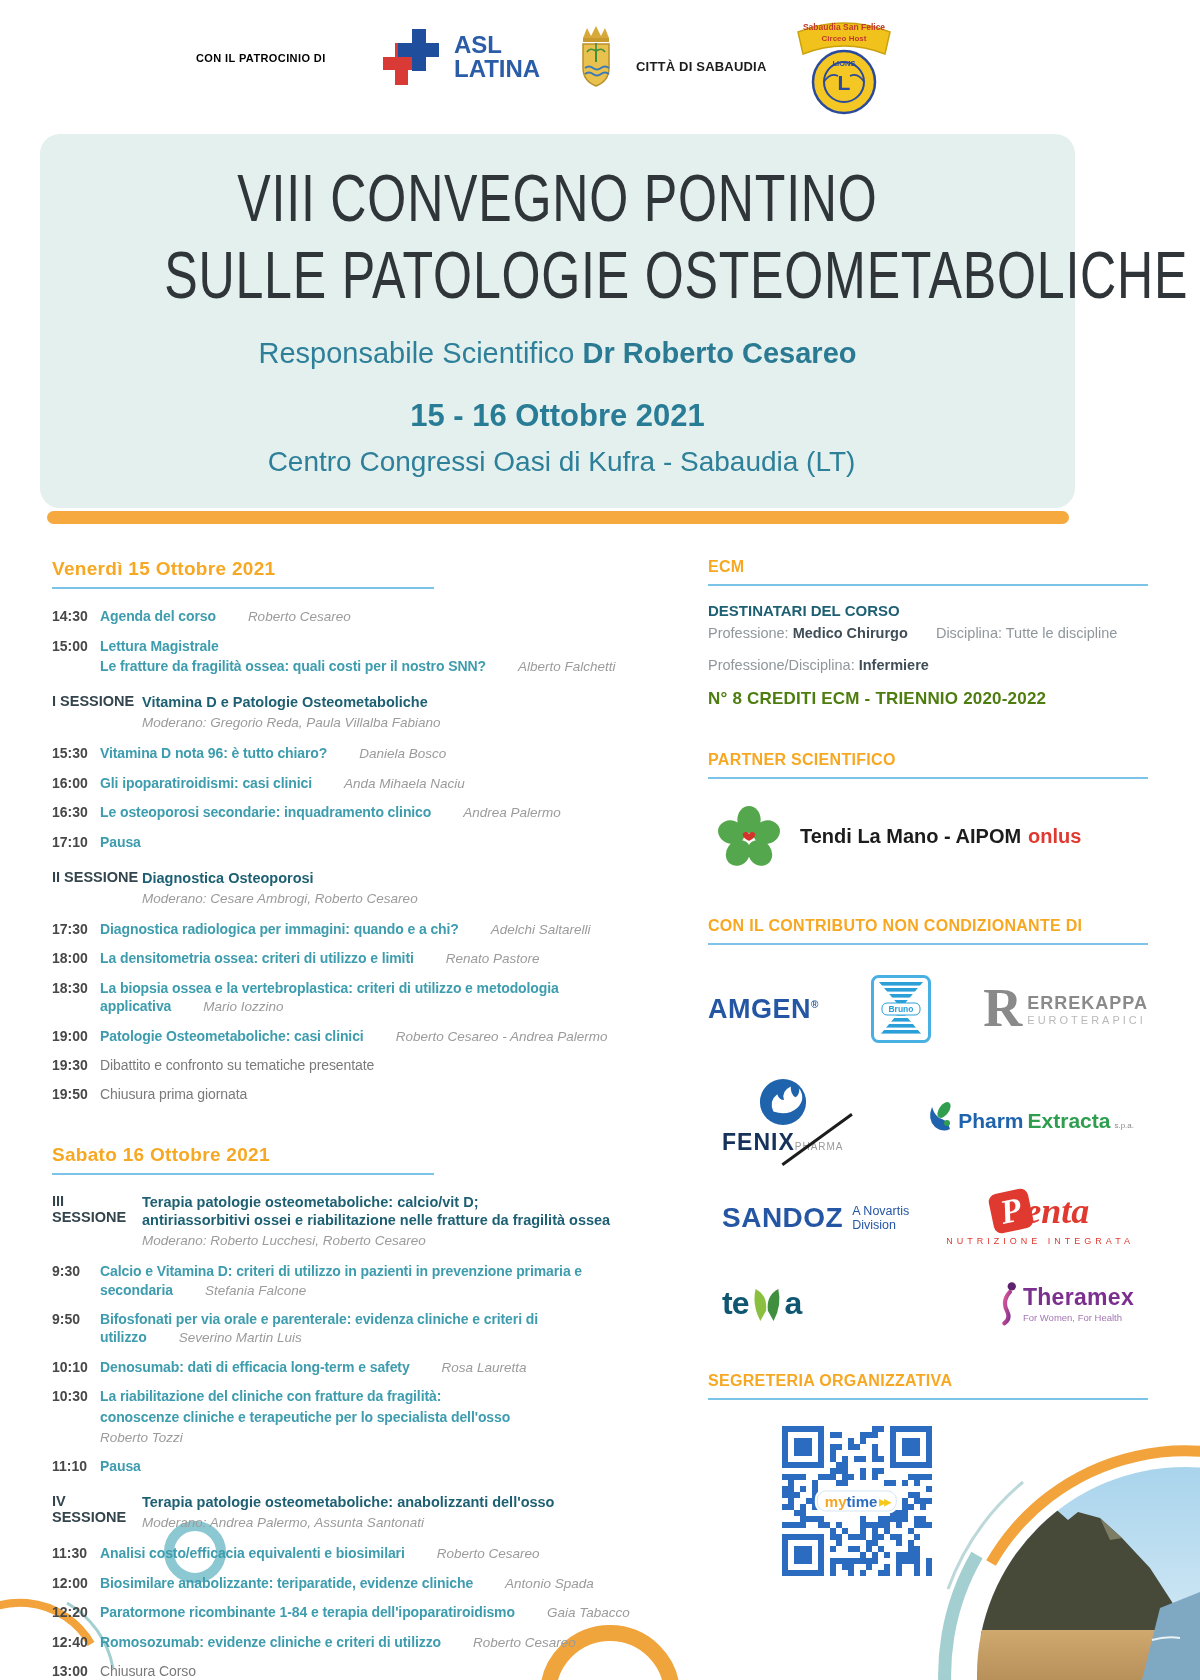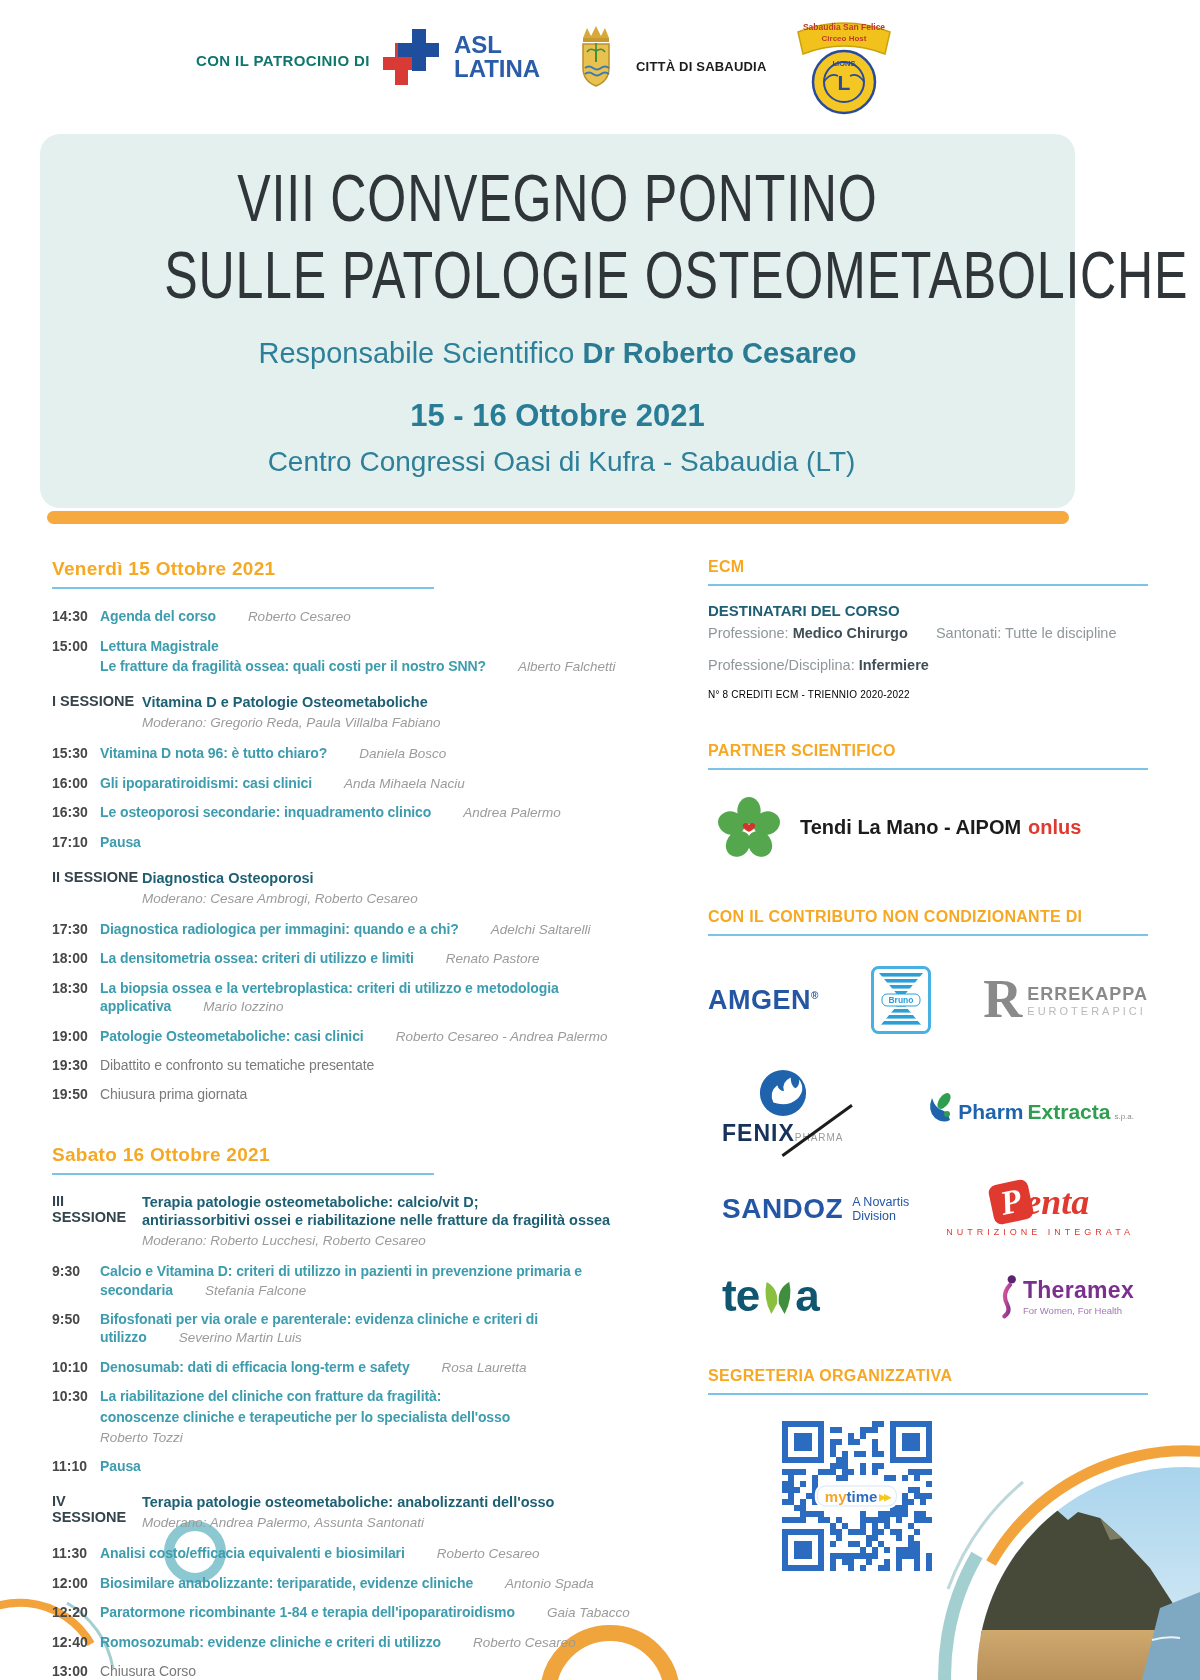--- a/index.html
+++ b/index.html
@@ -1,21 +1,21 @@
 <!DOCTYPE html>
 <html><head>
 <meta charset="utf-8">
 <style>
   html,body{margin:0;padding:0;background:#fff;}
   .page{position:relative;width:1200px;height:1680px;background:#fff;overflow:hidden;
         font-family:"Liberation Sans",sans-serif;color:#333;}
 
   
-  .patronage-label{position:absolute;left:196px;top:52px;color:#0f766e;font-weight:bold;
-                   font-size:15px;letter-spacing:.4px;}
+  .patronage-label{position:absolute;left:196px;top:52px;color:#000000;font-weight:bold;
+                   font-size:11px;letter-spacing:.4px;}
   .logo-asl{position:absolute;left:380px;top:26px;display:flex;gap:12px;align-items:center;}
   .asl-text{color:#2a5ca8;font-weight:bold;font-size:24px;line-height:1.02;display:flex;flex-direction:column;}
   .logo-sabaudia{position:absolute;left:576px;top:24px;display:flex;align-items:flex-end;gap:20px;}
   .sabaudia-name{color:#1c1c1c;font-weight:bold;font-size:13px;letter-spacing:.2px;padding-bottom:16px;white-space:nowrap;}
   .logo-lions{position:absolute;left:788px;top:12px;width:112px;text-align:center;}
 
   
   .title-box{margin:134px 0 0 40px;width:1035px;background:#e3f0ed;border-radius:20px;
              text-align:center;padding:26px 0 30px;}
   .title-box h1{margin:0;}
@@ -51,21 +51,21 @@
   .smod{color:#9b9b9b;font-style:italic;font-size:13.5px;margin-top:3px;}
 
   
   .rh{color:#f7a823;font-weight:bold;font-size:16px;letter-spacing:.3px;
       border-bottom:2px solid #7cc3e8;padding-bottom:8px;margin:0 0 16px;}
   .block{margin:0 0 0 0;}
   .dest-title{color:#1d5f73;font-weight:bold;font-size:15px;margin:6px 0 6px;}
   .ecm-line{color:#8f979b;font-size:14.5px;margin:0 0 16px;}
   .ecm-line strong{color:#3f4e57;}
   .gap{display:inline-block;width:20px;}
-  .credits{color:#000000;font-weight:normal;font-size:10px;margin:2px 0 0;letter-spacing:.2px;}
+  .credits{color:#4d7c0f;font-weight:bold;font-size:17px;margin:2px 0 0;letter-spacing:.2px;}
   .partner-block{margin-top:42px;}
   .partner-logo{display:flex;align-items:center;gap:18px;margin:24px 0 0 8px;}
   .aipom-name{font-weight:900;font-size:20px;color:#1c1c1c;white-space:nowrap;}
   .aipom-onlus{color:#e03a30;font-weight:900;font-size:20px;margin-left:7px;}
   .contrib-block{margin-top:48px;}
   .srow{display:flex;align-items:center;justify-content:space-between;margin:30px 0 34px;}
   .srow.two{padding:0 14px;}
   .sp-cell{display:flex;flex-direction:column;align-items:center;}
 
   .amgen{font-weight:900;font-size:27px;color:#2456a4;letter-spacing:.5px;}
@@ -86,21 +86,21 @@
   .sandoz{display:flex;align-items:center;gap:9px;}
   .sandoz .nm{color:#2456a4;font-weight:900;font-size:28px;letter-spacing:.5px;}
   .sandoz .sub{color:#2456a4;font-size:12.5px;line-height:1.15;}
   .penta{display:flex;flex-direction:column;align-items:center;}
   .penta-top{display:flex;align-items:center;}
   .penta-p{width:40px;height:40px;background:#e0392f;border-radius:8px;transform:rotate(-12deg);
            color:#fff;font-family:"Liberation Serif",serif;font-style:italic;font-weight:bold;
            font-size:34px;display:flex;align-items:center;justify-content:center;margin-right:-6px;}
   .penta-rest{color:#e0392f;font-family:"Liberation Serif",serif;font-style:italic;font-weight:bold;font-size:36px;}
   .penta-sub{color:#e0392f;font-size:9px;letter-spacing:4px;margin-top:4px;}
-  .teva{display:flex;align-items:center;color:#0f5670;font-weight:900;font-size:44px;letter-spacing:-1px;}
+  .teva{display:flex;align-items:center;color:#0f5670;font-weight:900;font-size:32px;letter-spacing:-1px;}
   .theramex{display:flex;align-items:center;gap:2px;}
   .theramex-txt .nm{color:#7b2f8e;font-weight:bold;font-size:23px;letter-spacing:.3px;}
   .theramex-txt .sub{color:#a477b5;font-size:9.5px;margin-top:1px;}
   .segreteria-block{margin-top:46px;}
   .qr-wrap{position:relative;width:150px;height:150px;margin:26px 0 0 74px;}
   .qr-logo{position:absolute;top:50%;left:50%;transform:translate(-50%,-50%);background:#fff;
            border:1px solid #d7e6f5;border-radius:9px;padding:1px 7px;display:flex;align-items:center;
            font-weight:900;font-size:15px;box-shadow:0 0 0 2px #fff;}
   .qr-my{color:#f5a623;}
   .qr-time{color:#2b6cc0;}
@@ -424,21 +424,21 @@
 
     <div class="col-right">
 
       <div class="block">
         <h3 class="rh">ECM</h3>
         <div class="dest-title">DESTINATARI DEL CORSO</div>
         <p class="ecm-line">
           <span>Professione:</span>
           <strong>Medico Chirurgo</strong>
           <span class="gap"></span>
-          <span>Santonati:</span>
+          <span>Disciplina:</span>
           <span>Tutte le discipline</span>
         </p>
         <p class="ecm-line">
           <span>Professione/Disciplina:</span>
           <strong>Infermiere</strong>
         </p>
         <p class="credits">N° 8 CREDITI ECM - TRIENNIO 2020-2022</p>
       </div>
 
       <div class="partner-block">

